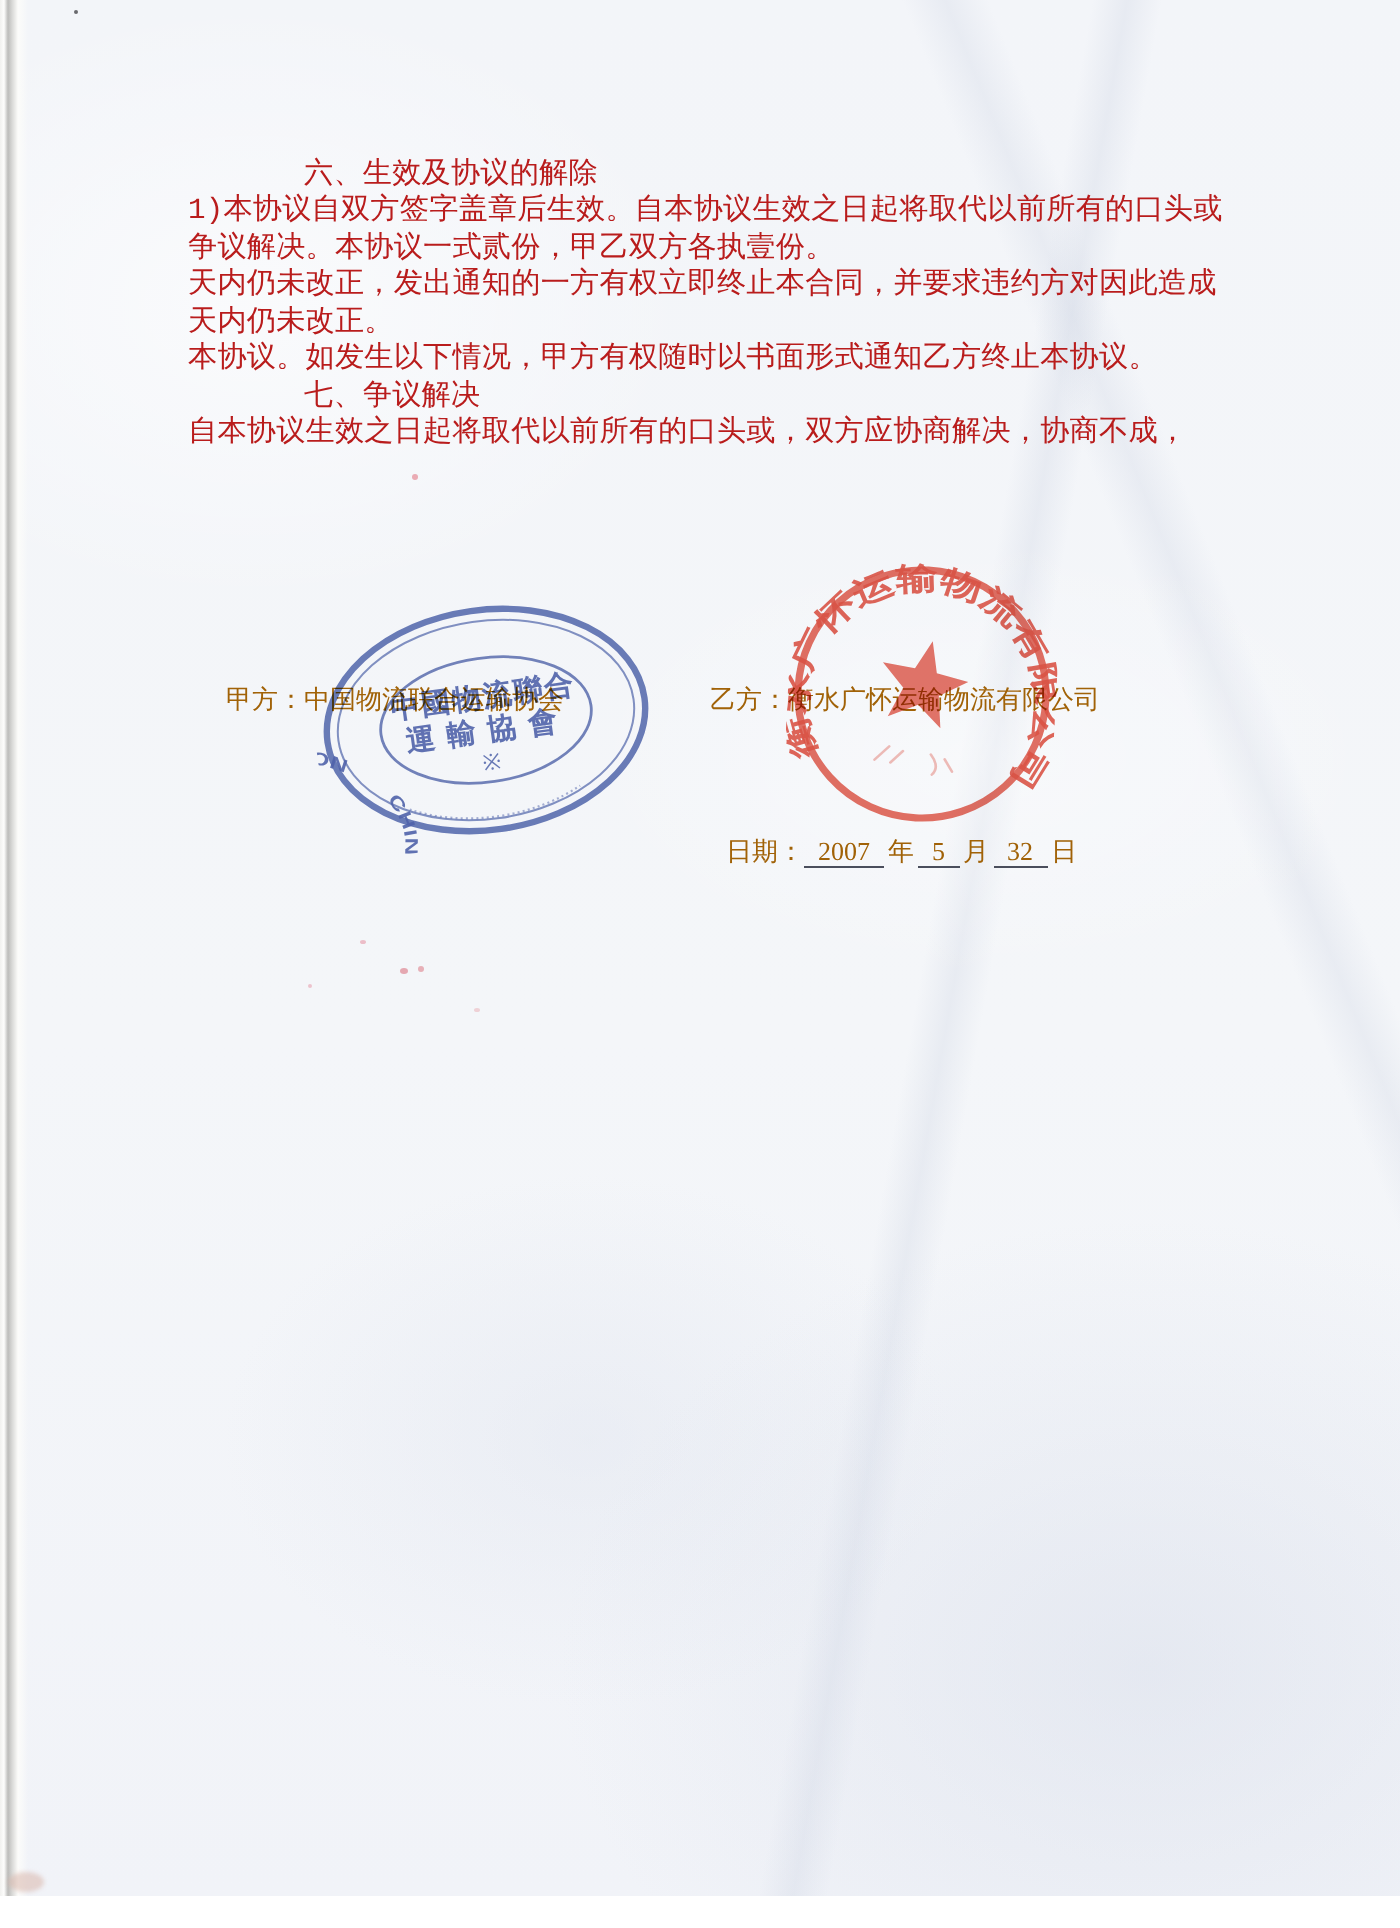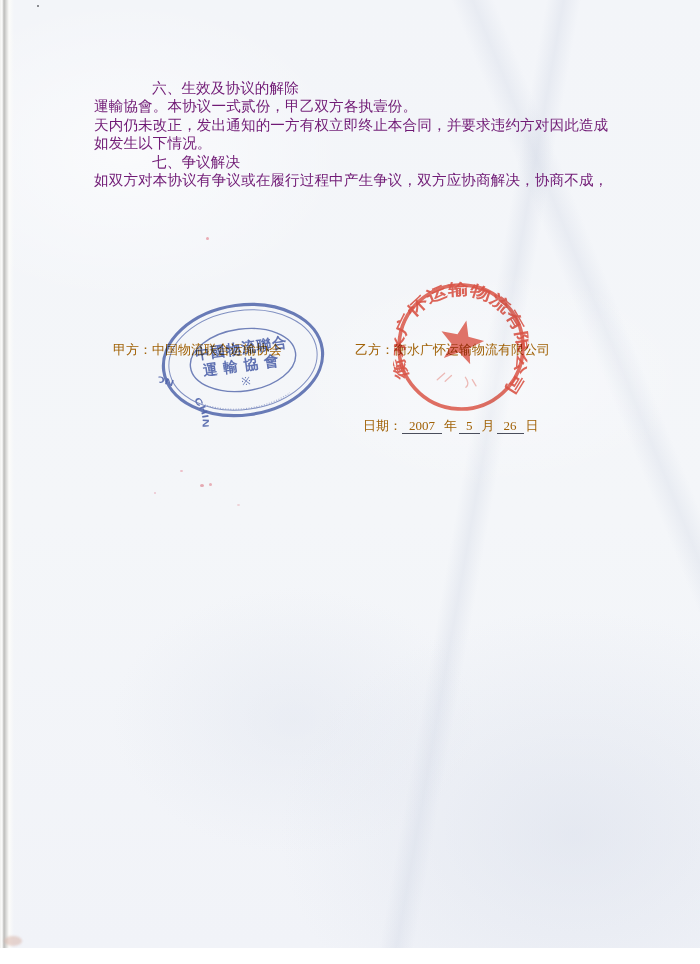--- a/index.html
+++ b/index.html
@@ -28,22 +28,23 @@
   .edge-bottom{
     position:absolute;left:0;top:948px;width:700px;height:16px;background:#ffffff;
   }
   .corner-smudge{
     position:absolute;left:4px;top:936px;width:18px;height:10px;border-radius:50%;
     background:rgba(216,182,172,.55);filter:blur(1px);
   }
   
   .doc-text{
     position:absolute;left:94px;top:79px;width:514px;
-    font-size:14.6px;line-height:18.45px;color:#701a75;
+    font-size:14.6px;line-height:18.45px;color:#b91c1c;
     letter-spacing:.1px;
+    font-family:Liberation Mono, monospace;
   }
   .doc-text .line{white-space:nowrap;}
   .doc-text .line.indent{padding-left:58px;}
   
   .sig{position:absolute;font-size:13px;color:#a16207;white-space:nowrap;z-index:2;}
   .sig-a{left:113px;top:341px;}
   .sig-b{left:355px;top:341px;}
   .date-row{left:363px;top:417px;}
   .u{border-bottom:1px solid #4a4e5c;padding:0 7px;display:inline-block;line-height:15px;}
   .unit{padding:0 2px;}
@@ -56,32 +57,34 @@
 </style>
 </head>
 <body>
 
 <div class="paper"></div>
 <div class="edge-left"></div>
 <div class="corner-smudge"></div>
 
 <div class="doc-text">
   <div class="line indent">六、生效及协议的解除</div>
-    <div class="line">運輸協會。本协议一式贰份，甲乙双方各执壹份。</div>
+    <div class="line">1)本协议自双方签字盖章后生效。自本协议生效之日起将取代以前所有的口头或</div>
+    <div class="line">争议解决。本协议一式贰份，甲乙双方各执壹份。</div>
     <div class="line">天内仍未改正，发出通知的一方有权立即终止本合同，并要求违约方对因此造成</div>
-    <div class="line">如发生以下情况。</div>
+    <div class="line">天内仍未改正。</div>
+    <div class="line">本协议。如发生以下情况，甲方有权随时以书面形式通知乙方终止本协议。</div>
     <div class="line indent">七、争议解决</div>
-    <div class="line">如双方对本协议有争议或在履行过程中产生争议，双方应协商解决，协商不成，</div>
+    <div class="line">自本协议生效之日起将取代以前所有的口头或，双方应协商解决，协商不成，</div>
 </div>
 
 <div class="sig sig-a"><span>甲方：</span><span>中国物流联合运输协会</span></div>
 
 <div class="sig sig-b"><span>乙方：</span><span>衡水广怀运输物流有限公司</span></div>
 
-<div class="sig date-row"><span>日期：</span><span class="u">2007</span><span class="unit">年</span><span class="u">5</span><span class="unit">月</span><span class="u">26</span><span class="unit">日</span></div>
+<div class="sig date-row"><span>日期：</span><span class="u">2007</span><span class="unit">年</span><span class="u">5</span><span class="unit">月</span><span class="u">32</span><span class="unit">日</span></div>
 
 <svg class="stamp stamp-blue" width="172" height="122" viewBox="0 0 172 122">
   <defs>
     <path id="blueRim" d="M 30.2,92.2 A 72,47 0 1 1 24.0,85.5" fill="none"></path>
     <path id="blueMicro" d="M 42,100 A 70,45 0 0 0 128,100" fill="none"></path>
   </defs>
   <ellipse cx="86" cy="61" rx="80" ry="55" fill="none" stroke="#3b52a3" stroke-width="3.2" opacity=".85"></ellipse>
   <ellipse cx="86" cy="61" rx="74.5" ry="49.5" fill="none" stroke="#3b52a3" stroke-width="1" opacity=".7"></ellipse>
   <ellipse cx="86" cy="61" rx="53" ry="31" fill="none" stroke="#3b52a3" stroke-width="1.4" opacity=".8"></ellipse>
   <text font-family="Liberation Sans, DejaVu Sans, sans-serif" font-size="9" font-weight="bold" fill="#3b52a3" opacity=".9">

